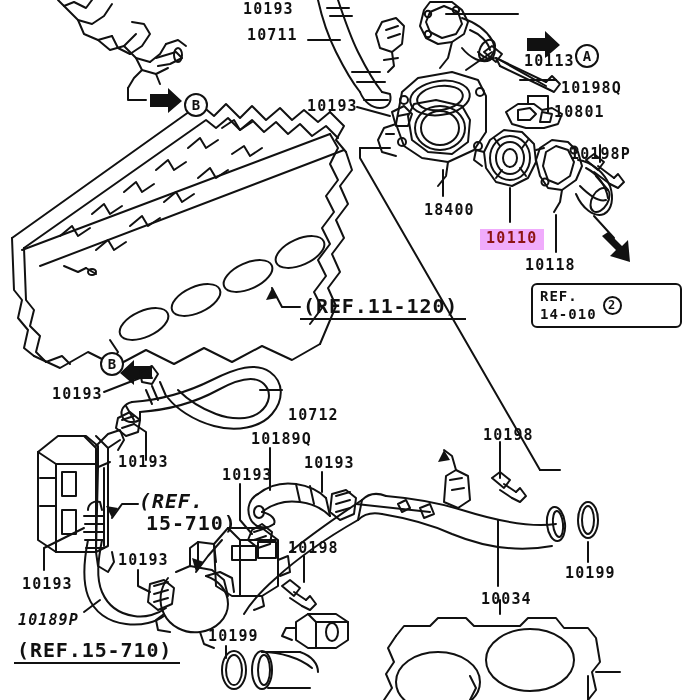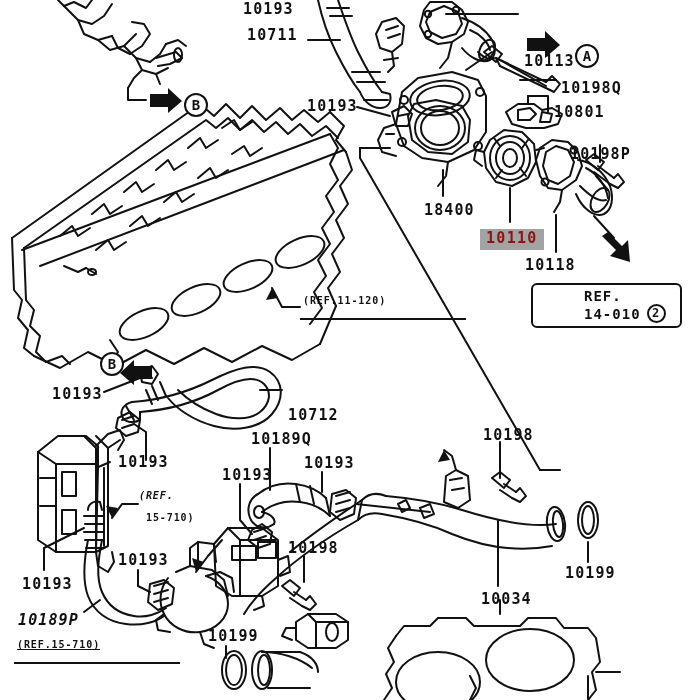--- a/index.html
+++ b/index.html
@@ -15,21 +15,21 @@
   .lbl{
     position:absolute;
     font-family:"DejaVu Sans Mono","Liberation Mono",monospace;
     font-size:15px;
     font-weight:bold;
     color:#111111;
     letter-spacing:1.1px;
     white-space:nowrap;
     line-height:1.05;
   }
-  .lbl.sm{font-size:10px;letter-spacing:0.9px;}
+  .lbl.sm{font-size:20px;letter-spacing:0.9px;}
   .lbl.hl{
     background:#f9a59e;
     color:#8d1313;
     padding:2px 6px 3px 6px;
     letter-spacing:1.3px;
   }
   .refbox{
     position:absolute;
     border:2.5px solid #111;
     border-radius:6px;
@@ -467,44 +467,44 @@
   </svg>
 
   <div class="lbl" id="lbl-l01" style="left: 243px; top: 2px;">10193</div>
   <div class="lbl" id="lbl-l02" style="left: 247px; top: 28px;">10711</div>
   <div class="lbl" id="lbl-l03" style="left: 307px; top: 99px;">10193</div>
   <div class="lbl" id="lbl-l04" style="left: 524px; top: 10px; margin-top: 44px;">10113</div>
   <div class="lbl" id="lbl-l05" style="left: 561px; top: 81px;">10198Q</div>
   <div class="lbl" id="lbl-l06" style="left: 554px; top: 105px;">10801</div>
   <div class="lbl" id="lbl-l07" style="left: 570px; top: 147px;">10198P</div>
   <div class="lbl" id="lbl-l08" style="left: 424px; top: 203px;">18400</div>
-  <div class="lbl hl" id="lbl-l09" style="left: 480px; top: 229px; background: #a3a3a3; color: rgb(141, 19, 19);">10110</div>
+  <div class="lbl hl" id="lbl-l09" style="left: 480px; top: 229px; background: #f0abfc; color: rgb(141, 19, 19);">10110</div>
   <div class="lbl" id="lbl-l10" style="left: 525px; top: 258px;">10118</div>
   <div class="lbl" id="lbl-l11" style="left: 52px; top: 387px;">10193</div>
   <div class="lbl" id="lbl-l12" style="left: 288px; top: 379px; margin-top: 29px;">10712</div>
   <div class="lbl" id="lbl-l13" style="left: 118px; top: 455px;">10193</div>
   <div class="lbl" id="lbl-l14" style="left: 251px; top: 432px;">10189Q</div>
   <div class="lbl" id="lbl-l15" style="left: 222px; top: 468px;">10193</div>
   <div class="lbl" id="lbl-l16" style="left: 304px; top: 456px;">10193</div>
   <div class="lbl" id="lbl-l17" style="left: 483px; top: 428px;">10198</div>
   <div class="lbl" id="lbl-l18" style="left: 565px; top: 566px;">10199</div>
   <div class="lbl" id="lbl-l19" style="left: 481px; top: 592px;">10034</div>
   <div class="lbl" id="lbl-l20" style="left: 22px; top: 577px;">10193</div>
   <div class="lbl" id="lbl-l21" style="left: 118px; top: 553px;">10193</div>
   <div class="lbl" id="lbl-l22" style="left: 288px; top: 541px;">10198</div>
   <div class="lbl" id="lbl-l23" style="left: 18px; top: 613px; font-style: italic;">10189P</div>
   <div class="lbl" id="lbl-l24" style="left: 208px; top: 629px;">10199</div>
 
   <div class="lbl sm" id="ref-r01" style="left: 303px; top: 296px;">(REF.11-120)</div>
   <div class="lbl sm" id="ref-r02" style="left: 139px; top: 491px; font-style: italic;">(REF.</div>
   <div class="lbl sm" id="ref-r03" style="left: 146px; top: 513px;">15-710)</div>
-  <div class="lbl sm" id="ref-r04" style="left: 17px; top: 640px; text-decoration: underline;">(REF.15-710)</div>
+  <div class="lbl sm" id="ref-r04" style="left: 17px; top: 640px;">(REF.15-710)</div>
 
   <div class="refbox" id="box-b02" style="left: 531px; top: 283px; min-width: 133px;">
-      <div style="display: flex; align-items: flex-end; gap: 6px; margin-left: 44px;">
+      <div style="display: flex; align-items: center; gap: 6px;">
         <div>
           <div>REF.</div>
           <div>14-010</div>
         </div>
         <span class="circmark sm" style="position: relative;">2</span>
       </div>
     </div>
 
   <div class="circmark" id="mark-m01" style="left: 184px; top: 93px;">B</div>
   <div class="circmark" id="mark-m02" style="left: 575px; top: 44px;">A</div>

